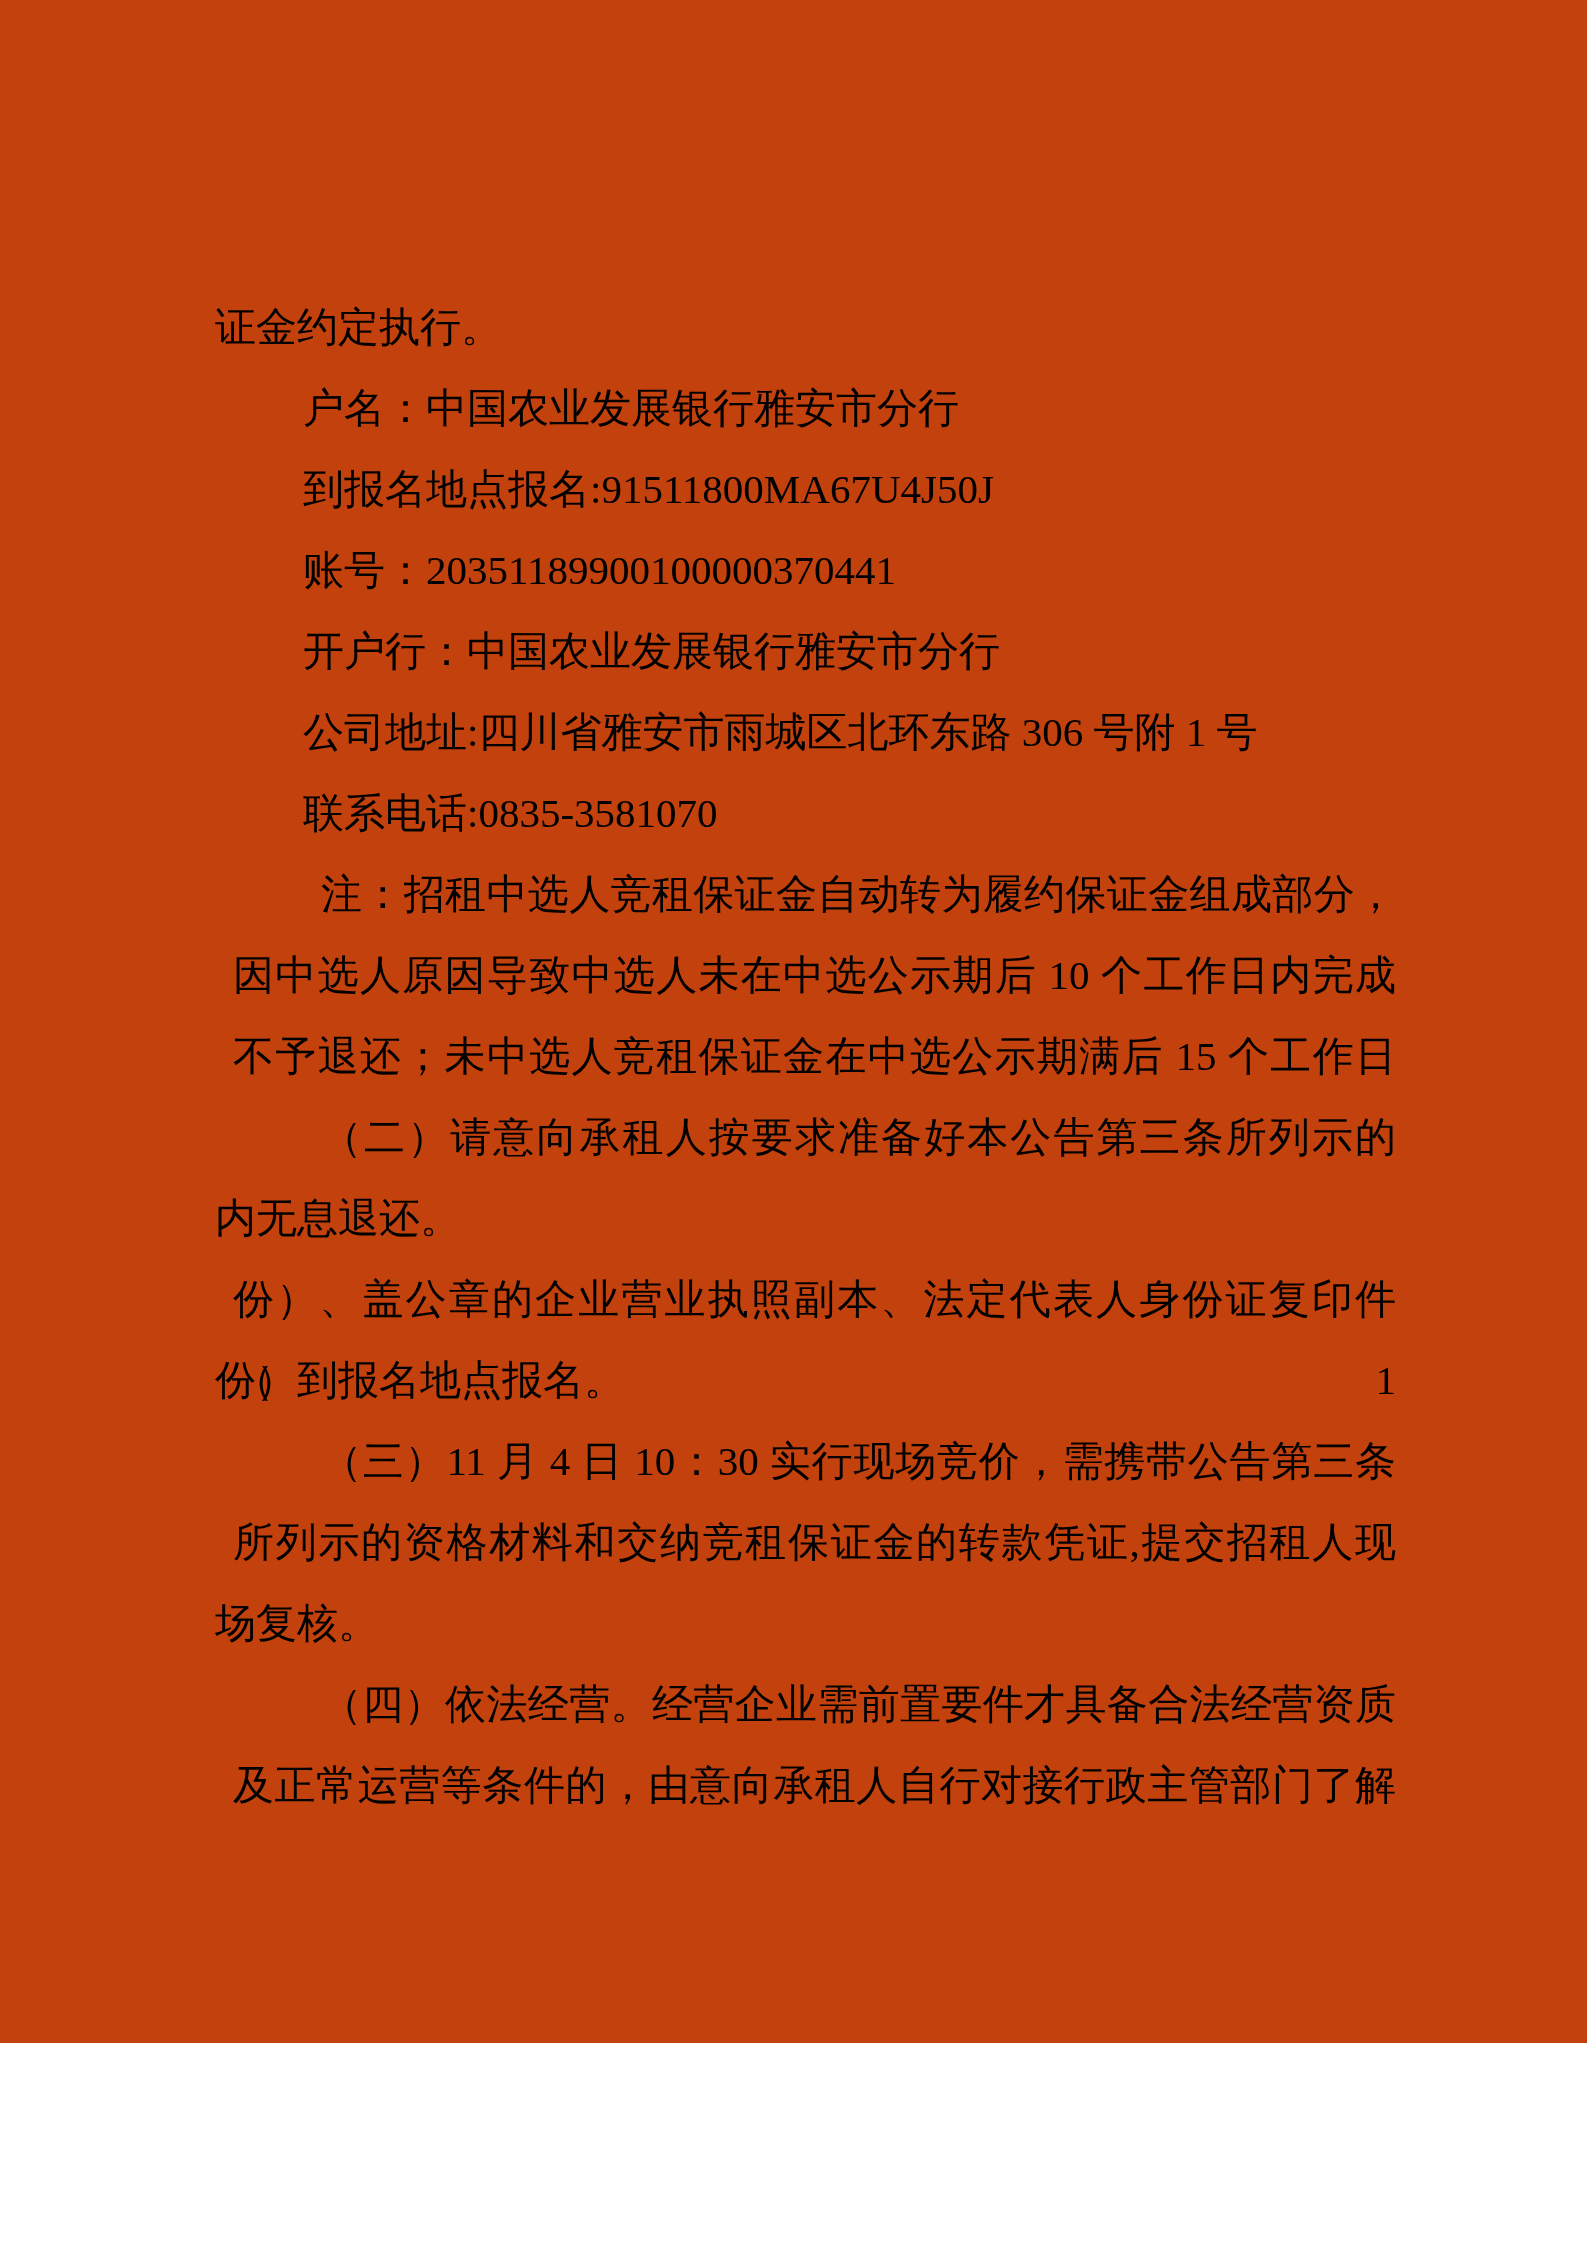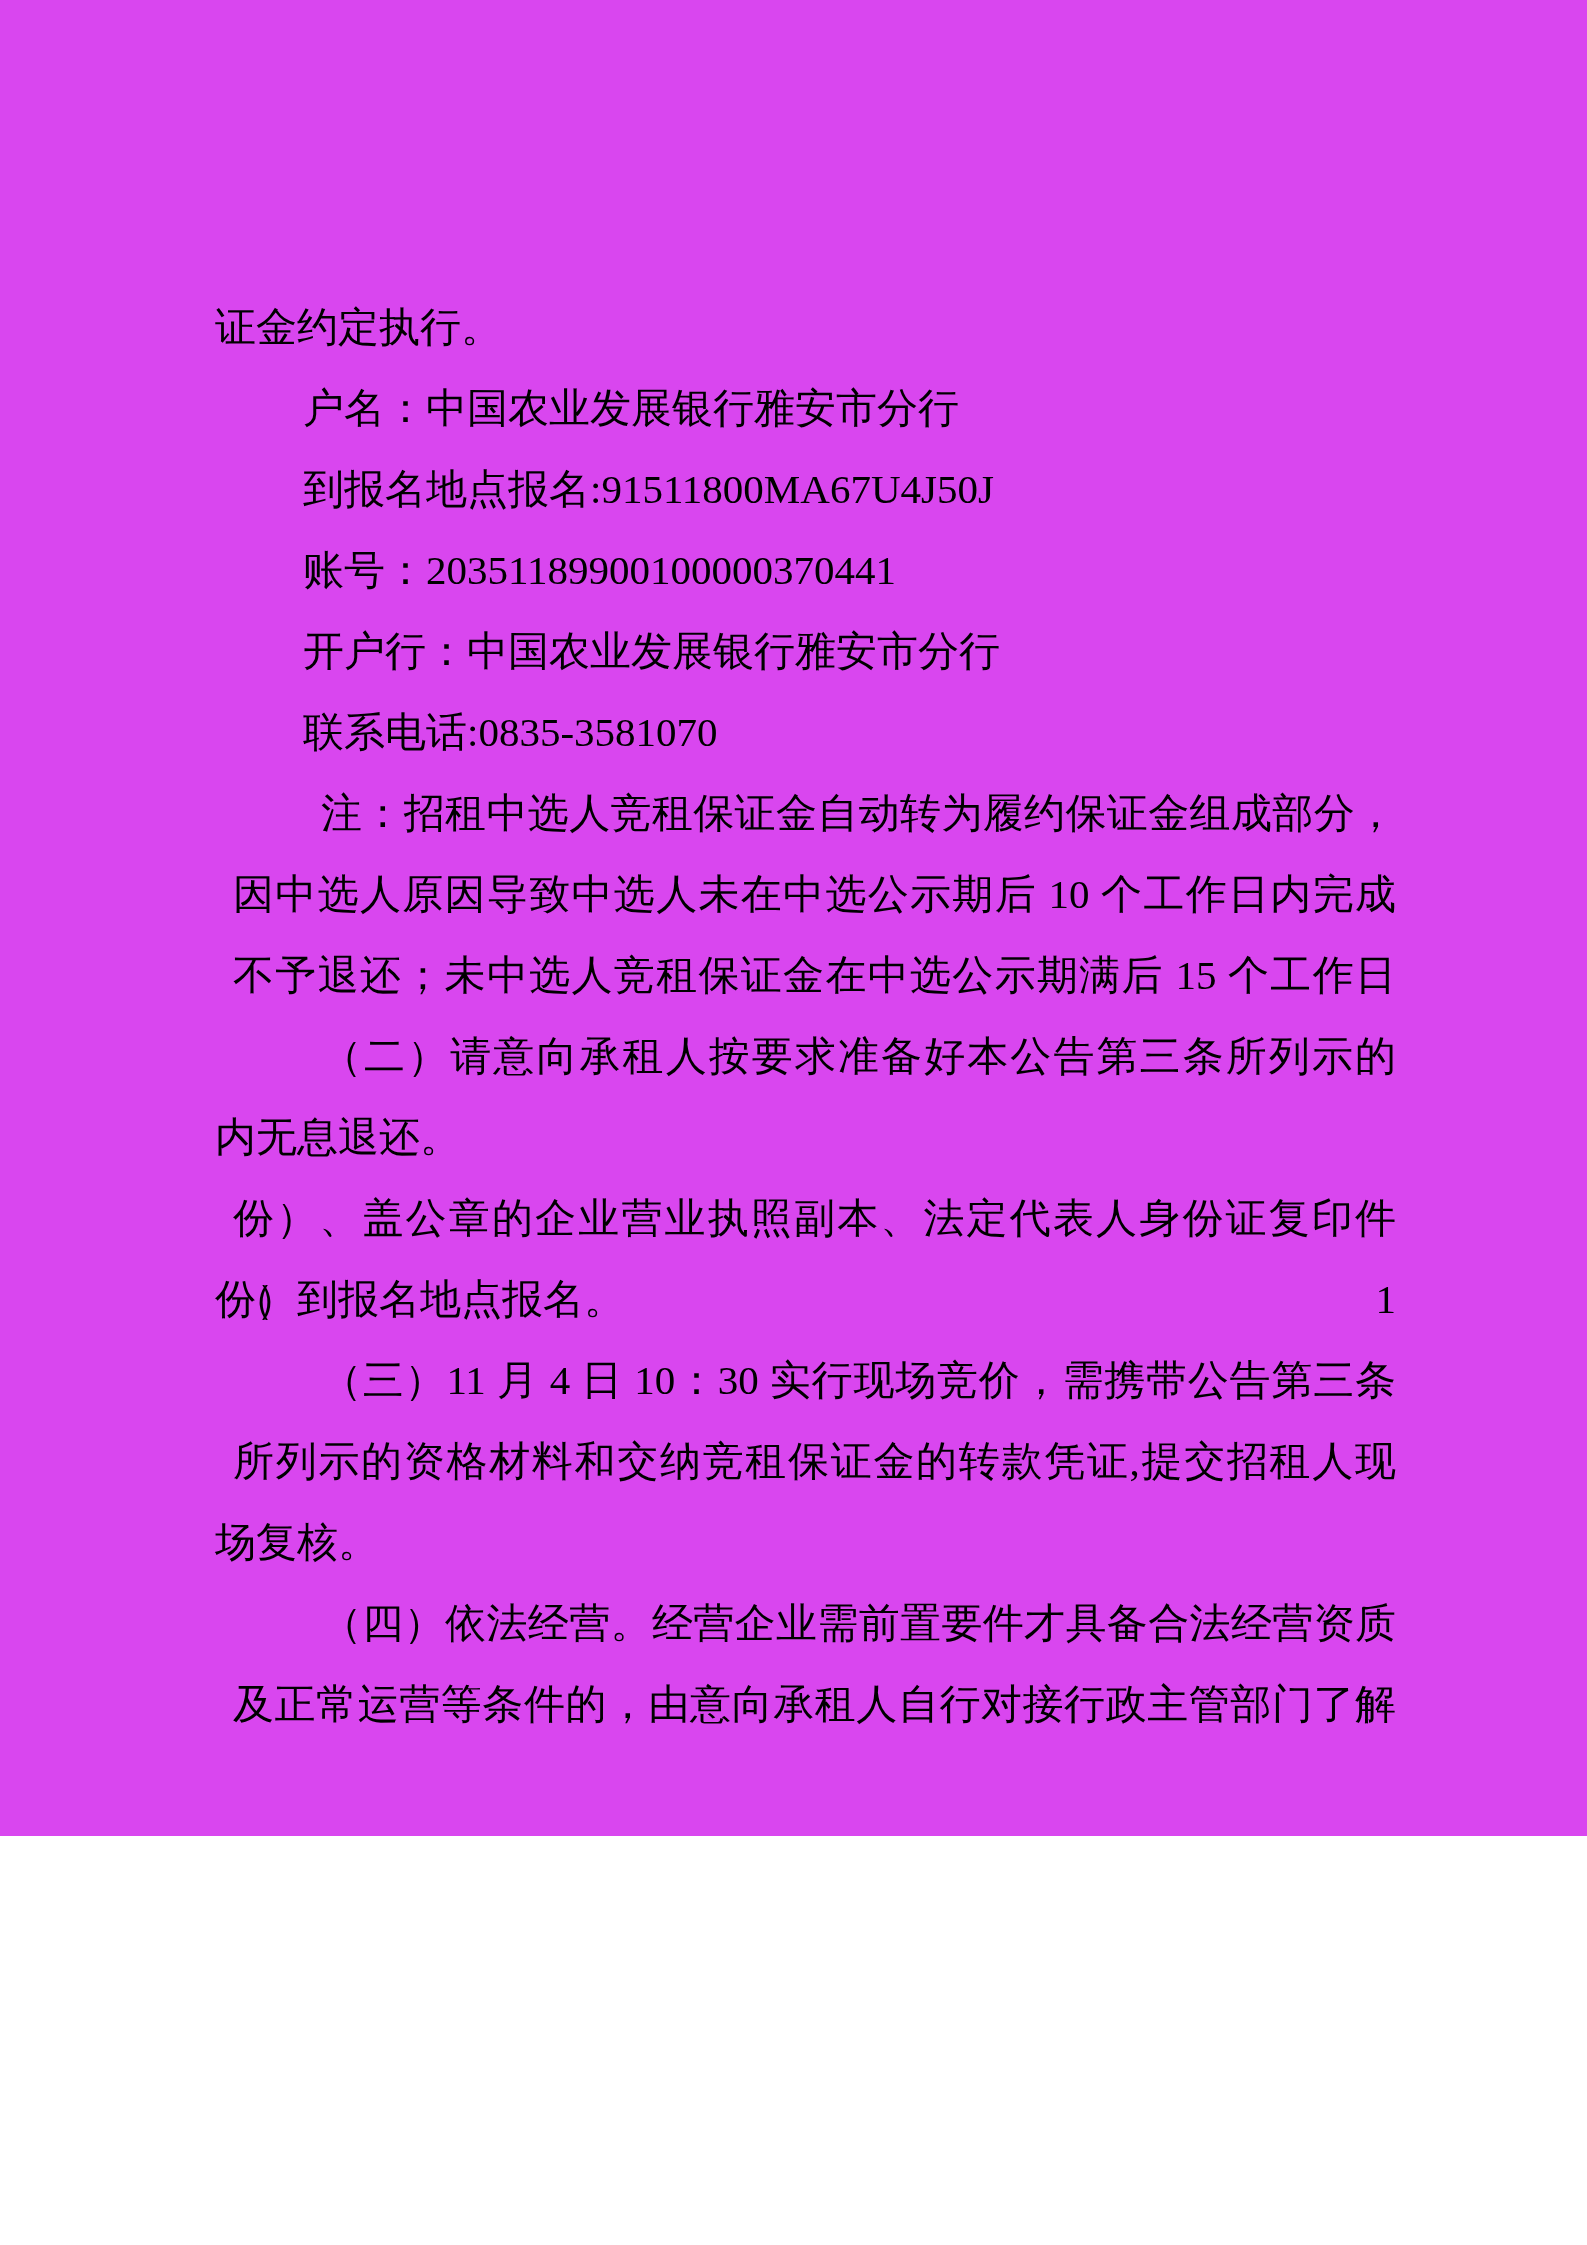--- a/index.html
+++ b/index.html
@@ -3,22 +3,22 @@
 <meta charset="utf-8">
 <style>
   html, body {
     margin: 0;
     padding: 0;
     background: #ffffff;
   }
   .page {
     position: relative;
     width: 1587px;
-    height: 1836px;
-    background: #d946ef;
+    height: 2043px;
+    background: #c2410c;
     overflow: hidden;
     font-family: "Liberation Serif", "DejaVu Serif", serif;
     color: #000000;
   }
   .text-block {
     position: absolute;
     left: 215px;
     top: 287px;
     width: 1181px;
   }
@@ -42,20 +42,21 @@
 </head>
 <body>
 
 <div class="page">
   <div class="text-block">
     <div class="line">证金约定执行。</div>
     <div class="line indent">户名：中国农业发展银行雅安市分行</div>
     <div class="line indent">到报名地点报名:91511800MA67U4J50J</div>
     <div class="line indent">账号：20351189900100000370441</div>
     <div class="line indent">开户行：中国农业发展银行雅安市分行</div>
+    <div class="line indent">公司地址:四川省雅安市雨城区北环东路 306 号附 1 号</div>
     <div class="line indent">联系电话:0835-3581070</div>
     <div class="line indent justify">注：招租中选人竞租保证金自动转为履约保证金组成部分，</div>
     <div class="line justify">因中选人原因导致中选人未在中选公示期后 10 个工作日内完成</div>
     <div class="line justify">不予退还；未中选人竞租保证金在中选公示期满后 15 个工作日</div>
     <div class="line indent justify">（二）请意向承租人按要求准备好本公告第三条所列示的</div>
     <div class="line">内无息退还。</div>
     <div class="line justify">份）、盖公章的企业营业执照副本、法定代表人身份证复印件（1</div>
     <div class="line">份）到报名地点报名。</div>
     <div class="line indent justify">（三）11 月 4 日 10：30 实行现场竞价，需携带公告第三条</div>
     <div class="line justify">所列示的资格材料和交纳竞租保证金的转款凭证,提交招租人现</div>

